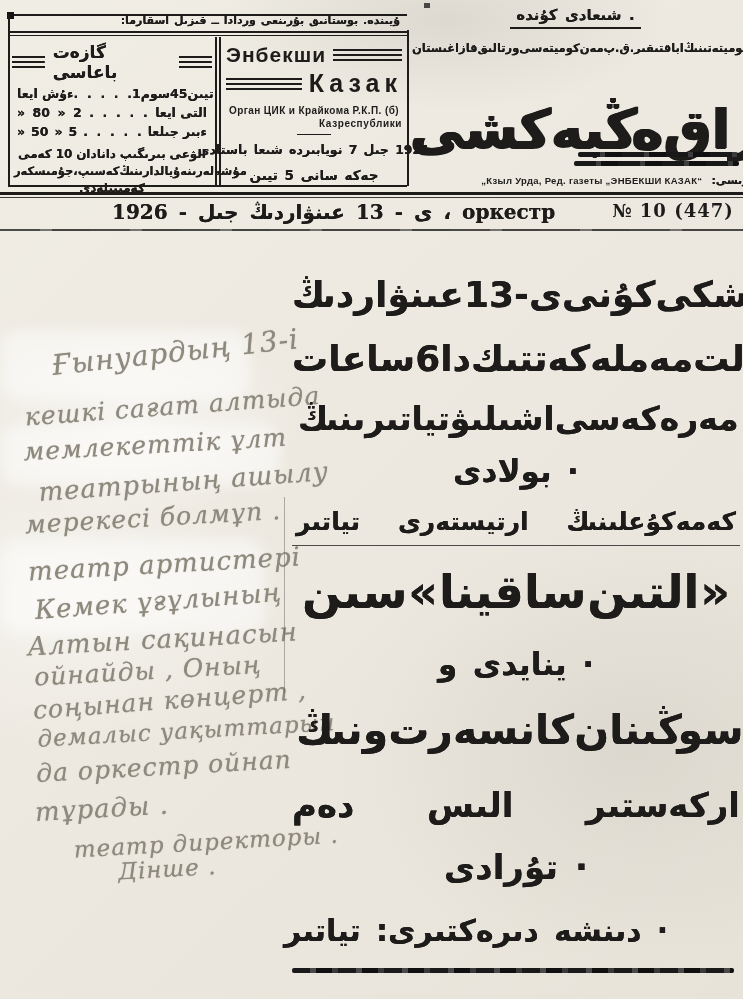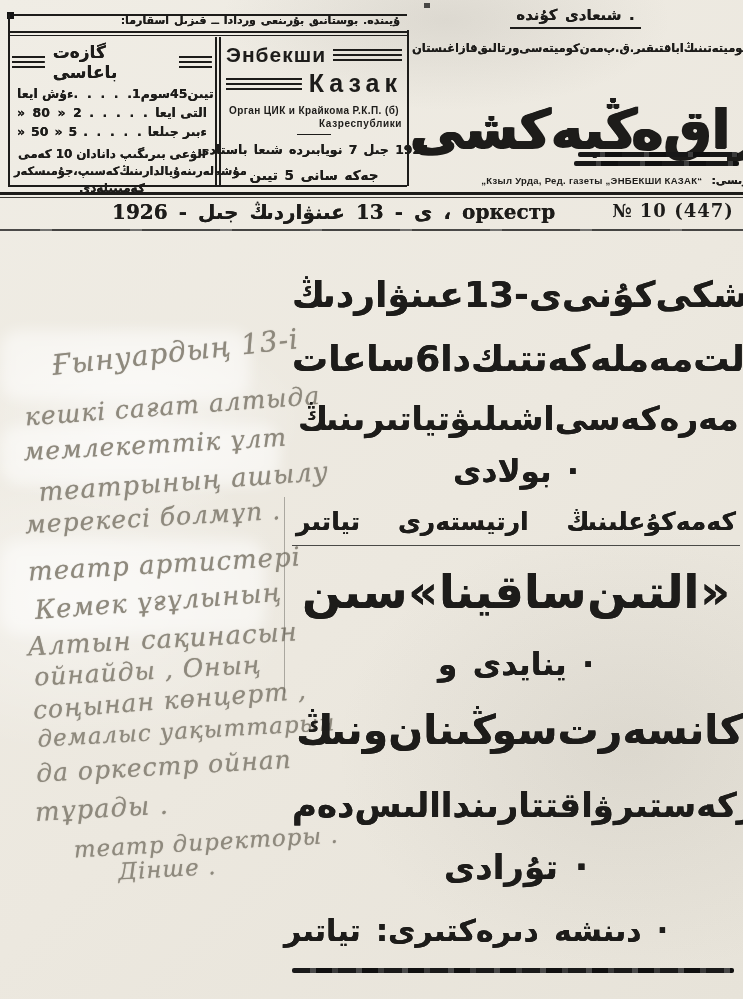--- a/index.html
+++ b/index.html
@@ -277,27 +277,26 @@
         <bdi>التىن</bdi>
         <bdi>»</bdi>
       </div>
     <div class="pline tokens tk-c ar" style="top:645px;font-size:31px;">
         <bdi>و</bdi>
         <bdi>ينايدى</bdi>
         <bdi>·</bdi>
       </div>
     <div class="pline tokens ar" style="top:704px;font-size:41px;padding:0 4px;">
         <bdi>ونىڭ</bdi>
+        <bdi>كانسەرت</bdi>
         <bdi>سوڭىنان</bdi>
-        <bdi>كانسەرت</bdi>
       </div>
     <div class="pline tokens ar" style="top:784px;font-size:34px;">
         <bdi>دەم</bdi>
         <bdi>الىس</bdi>
-        <bdi>ۋاقتتارىندا</bdi>
         <bdi>اركەستىر</bdi>
       </div>
     <div class="pline tokens tk-c ar" style="top:846px;font-size:34px;">
         <bdi>تۇرادى</bdi>
         <bdi>·</bdi>
       </div>
     <div class="pline tokens tk-c ar" style="top:912px;font-size:30px;padding-right:80px;">
         <bdi>تياتىر</bdi>
         <bdi>دىرەكتىرى:</bdi>
         <bdi>دىنشە</bdi>

